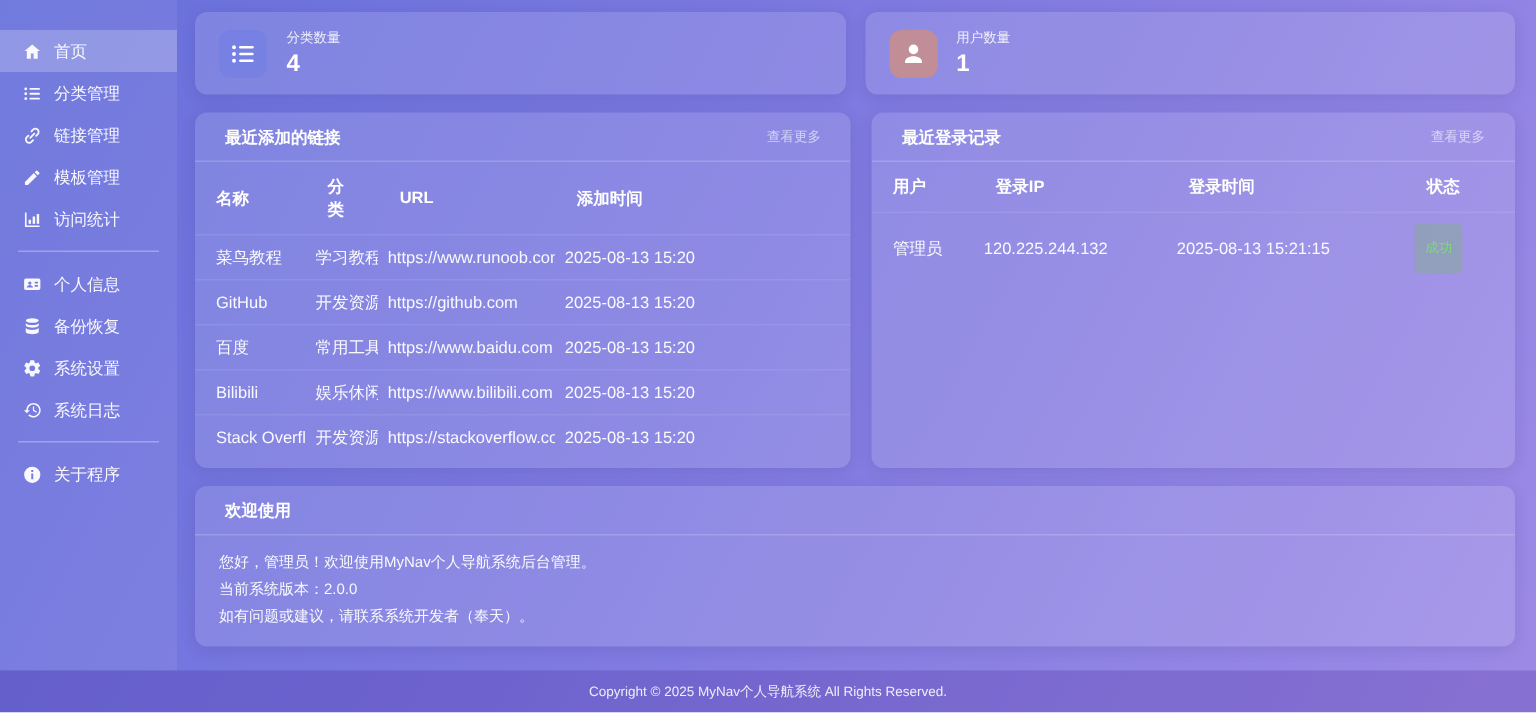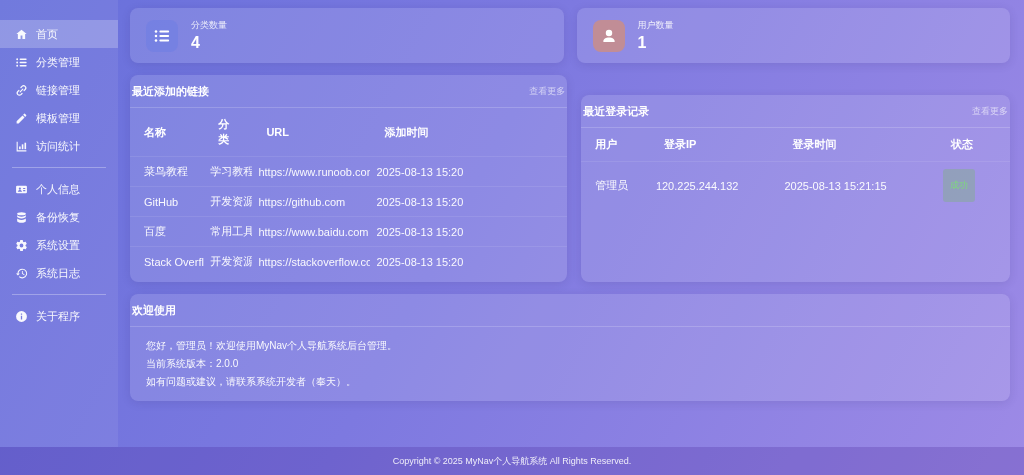--- a/index.html
+++ b/index.html
@@ -38,22 +38,22 @@
   .tile-cat{background:rgba(110,125,228,0.55);}
   .tile-link{background:rgba(141,124,224,0.6);}
   .tile-eye{background:#57a99e;}
   .tile-user{background:#c18d96;}
   .stat-label{font-size:9px;opacity:.85;}
   .stat-value{font-size:16px;font-weight:bold;margin-top:2px;}
   
   .panels-row{display:flex;gap:14px;align-items:stretch;}
   .panel{background:rgba(255,255,255,0.13);border-radius:8px;box-shadow:0 2px 10px rgba(40,30,90,0.12);overflow:hidden;}
   .panel-links{flex:1.02;padding-bottom:6px;}
-  .panel-logins{flex:1;margin-top:20px;}
-  .panel-head{display:flex;justify-content:space-between;align-items:center;padding:9px 2px 8px;border-bottom:1px solid rgba(255,255,255,0.18);}
+  .panel-logins{flex:1;}
+  .panel-head{display:flex;justify-content:space-between;align-items:center;padding:9px 20px 8px;border-bottom:1px solid rgba(255,255,255,0.18);}
   .panel-title{font-size:11px;font-weight:bold;}
   .more-link{font-size:9px;opacity:.6;cursor:pointer;}
   table{width:100%;border-collapse:collapse;font-size:11px;table-layout:fixed;}
   th{text-align:left;font-weight:bold;padding:9px 14px;}
   td{padding:7px 6px;border-top:1px solid rgba(255,255,255,0.09);color:rgba(255,255,255,0.95);overflow:hidden;white-space:nowrap;}
   thead th{border-top:none;}
   th:first-child,td:first-child{padding-left:14px;}
   .t-links col.c1{width:17%;} .t-links col.c2{width:11%;} .t-links col.c3{width:27%;} .t-links col.c4{width:45%;}
   .t-logins col.c1{width:16%;} .t-logins col.c2{width:30%;} .t-logins col.c3{width:37%;} .t-logins col.c4{width:17%;}
   .badge-success{display:inline-block;background:rgba(103,194,58,0.25);color:#7ed87e;border-radius:3px;padding:10px 7px;font-size:9px;line-height:13px;}
@@ -236,20 +236,26 @@
                 <td>https://github.com</td>
                 <td>2025-08-13 15:20</td>
               </tr>
               <tr>
                 <td>百度</td>
                 <td>常用工具</td>
                 <td>https://www.baidu.com</td>
                 <td>2025-08-13 15:20</td>
               </tr>
               <tr>
+                <td>Bilibili</td>
+                <td>娱乐休闲</td>
+                <td>https://www.bilibili.com</td>
+                <td>2025-08-13 15:20</td>
+              </tr>
+              <tr>
                 <td>Stack Overflow</td>
                 <td>开发资源</td>
                 <td>https://stackoverflow.com</td>
                 <td>2025-08-13 15:20</td>
               </tr>
             </tbody>
           </table>
         </section>
 
         <section class="panel panel-logins">

